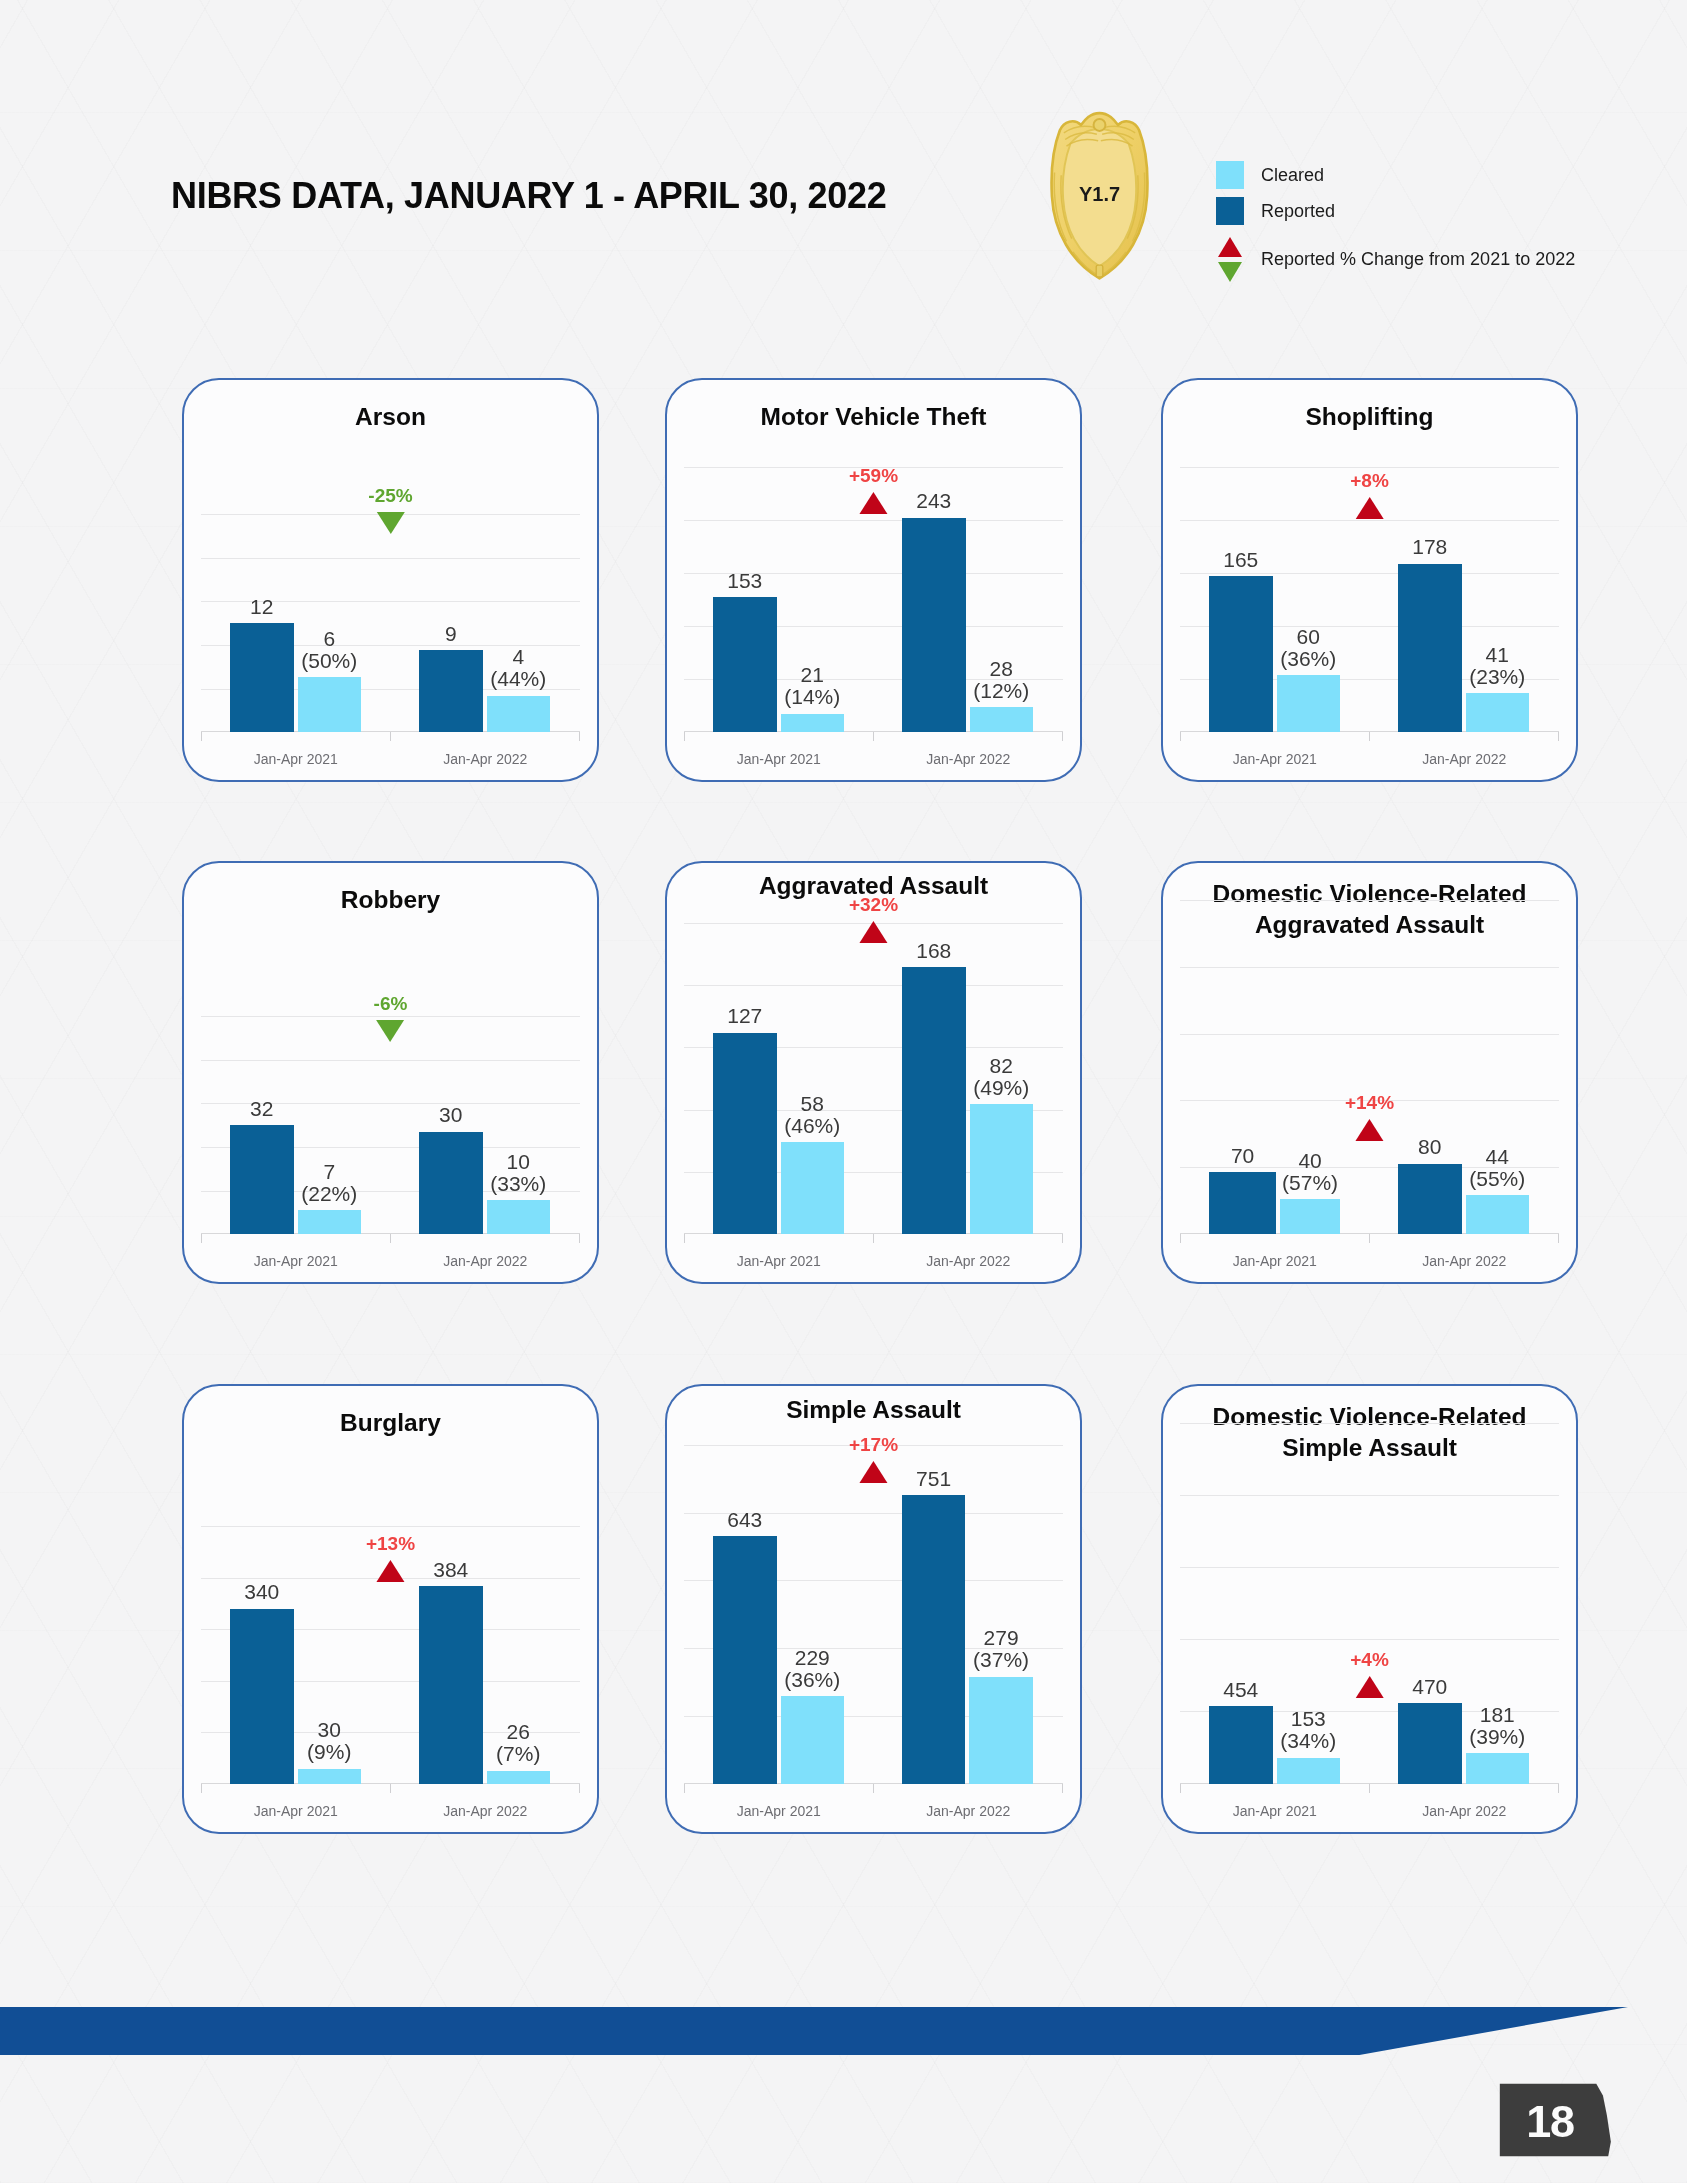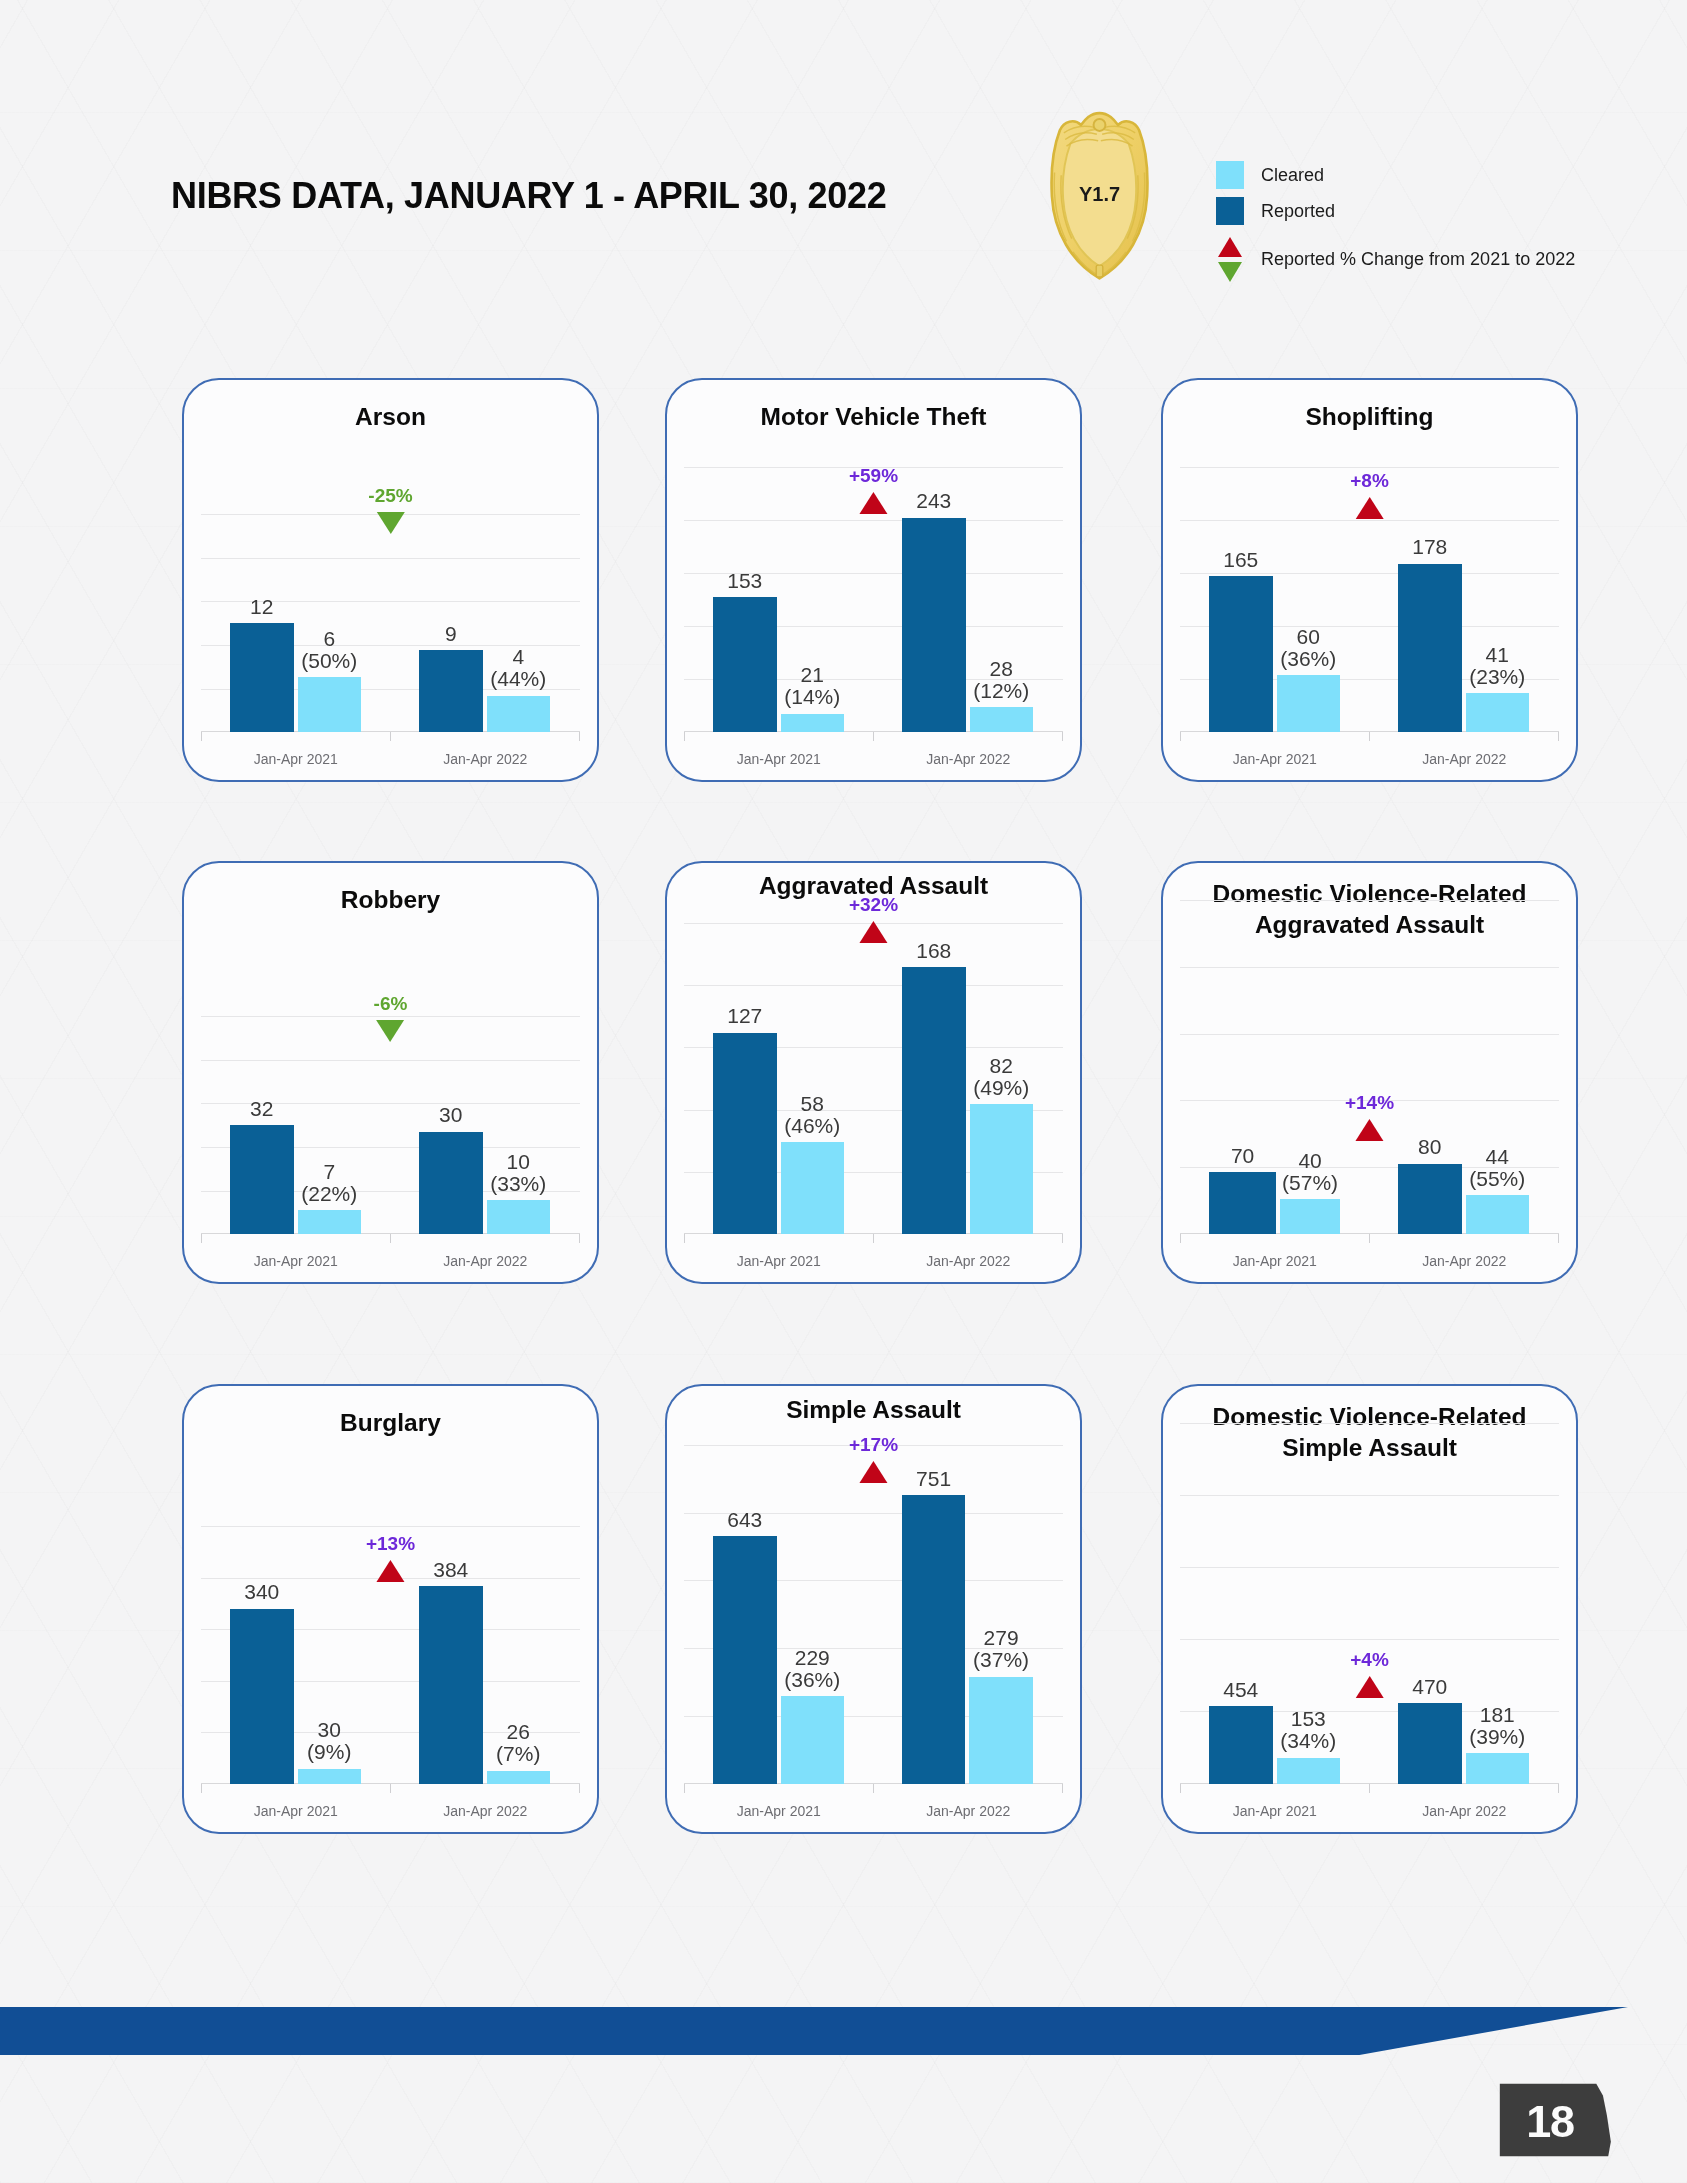--- a/index.html
+++ b/index.html
@@ -137,21 +137,21 @@
     font-size: 14px;
     color: #6d6d72;
   }
   .delta {
     position: absolute;
     left: 50%; transform: translateX(-50%);
     text-align: center;
     white-space: nowrap;
   }
   .delta-text { font-size: 19px; font-weight: bold; line-height: 1; }
-  .delta-text.up { color: #6d28d9; text-align: right; }
+  .delta-text.up { color: #ef4444; text-align: right; }
   .delta-text.down { color: #5fa630; }
   .delta-arrow-up {
     margin: 6.6px auto 0;
     width: 0; height: 0;
     border-left: 14.6px solid transparent;
     border-right: 14.6px solid transparent;
     border-bottom: 22px solid #c00418;
   }
   .delta-arrow-down {
     margin: 6.6px auto 0;

